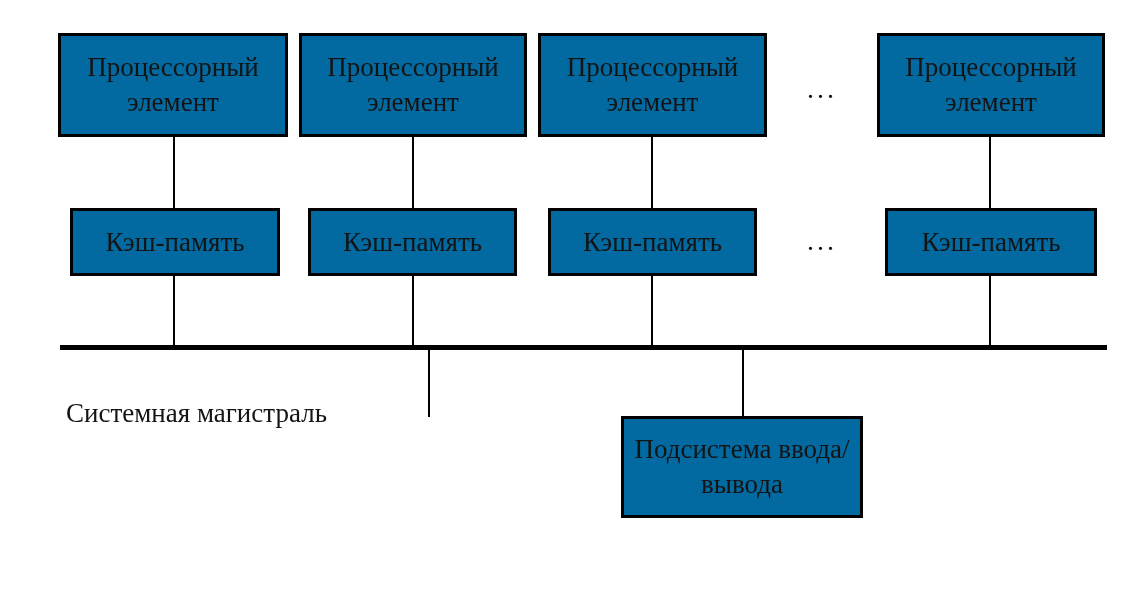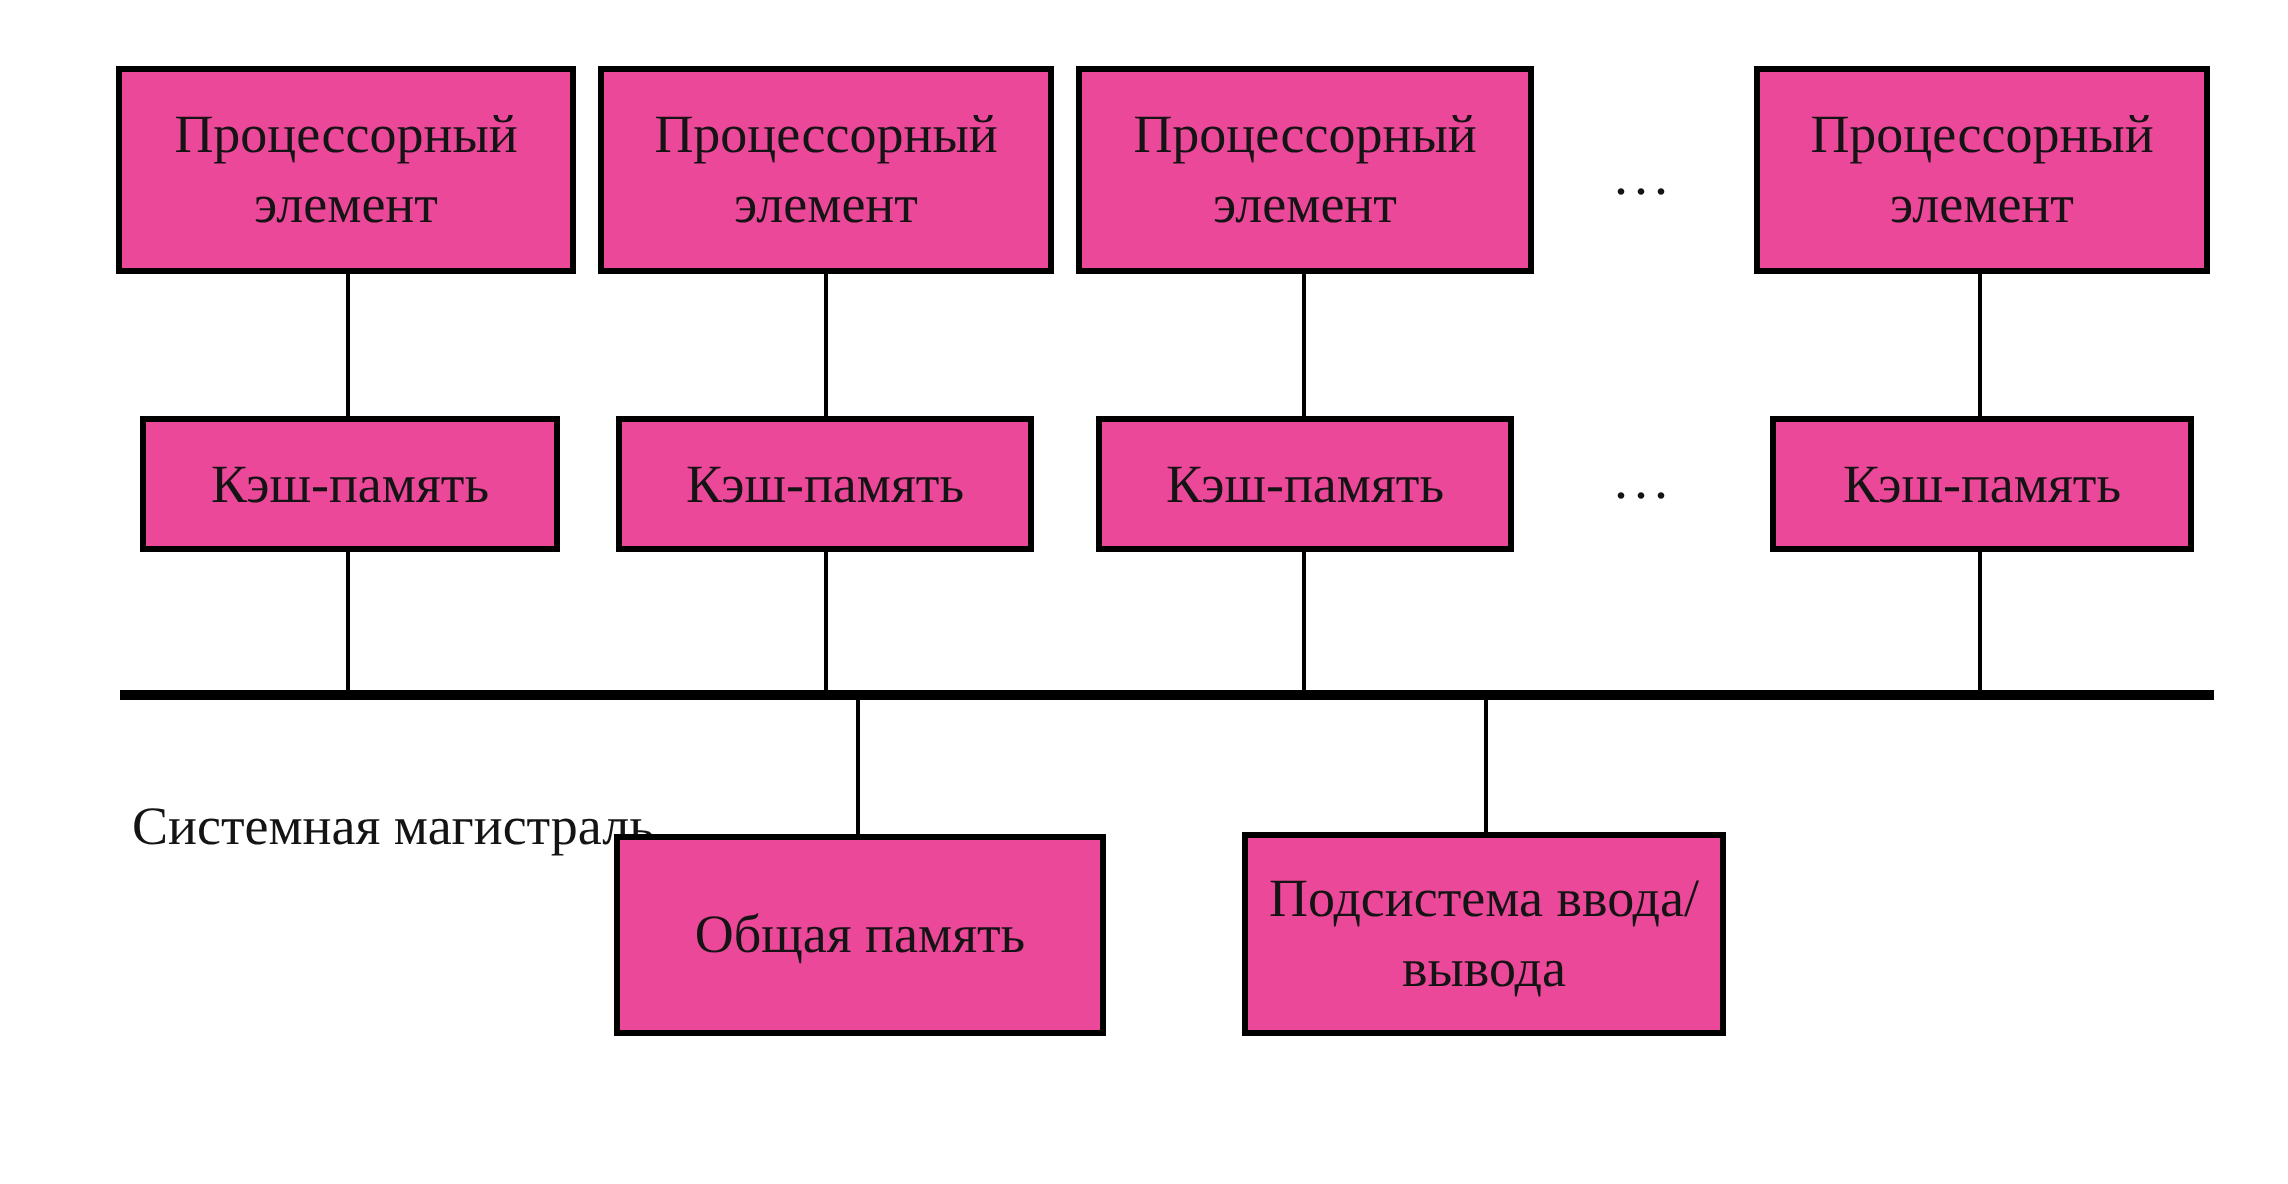--- a/index.html
+++ b/index.html
@@ -13,21 +13,21 @@
     height: 592px;
     background: #ffffff;
     font-family: "Liberation Serif", "DejaVu Serif", serif;
     color: #141414;
     overflow: hidden;
   }
   .box {
     position: absolute;
     box-sizing: border-box;
     border: 3px solid #000000;
-    background: #ec4899;
+    background: #0369a1;
     display: flex;
     align-items: center;
     justify-content: center;
     text-align: center;
     font-size: 27px;
     line-height: 1.28;
     padding: 0 6px;
   }
   
   .pe  { top: 33px; height: 104px; }
@@ -118,16 +118,15 @@
   <div class="vline v-cache-bus vx2"></div>
   <div class="vline v-cache-bus vx3"></div>
   <div class="vline v-cache-bus vx4"></div>
 
   <div class="bus"></div>
   <div class="bus-label">Системная магистраль</div>
 
   <div class="vline v-shared"></div>
   <div class="vline v-io"></div>
 
-  <div class="box shared">Общая память</div>
   <div class="box io">Подсистема ввода/вывода</div>
 
 </div>
 
 </body></html>

